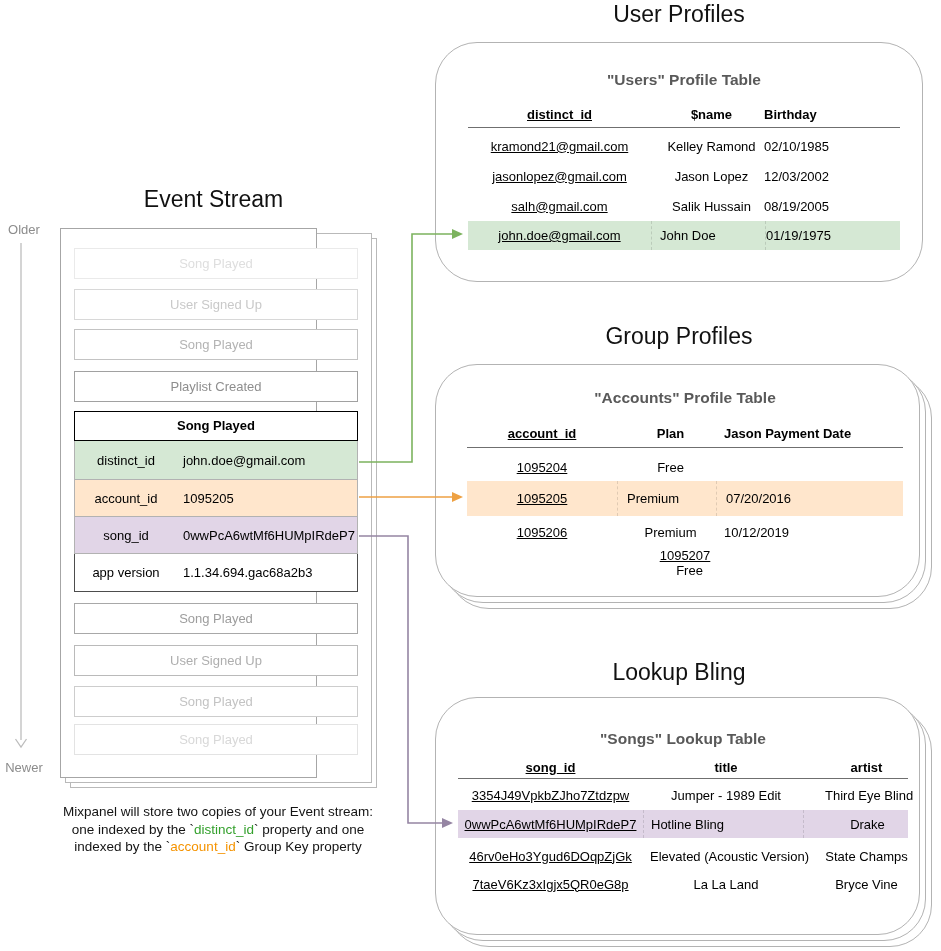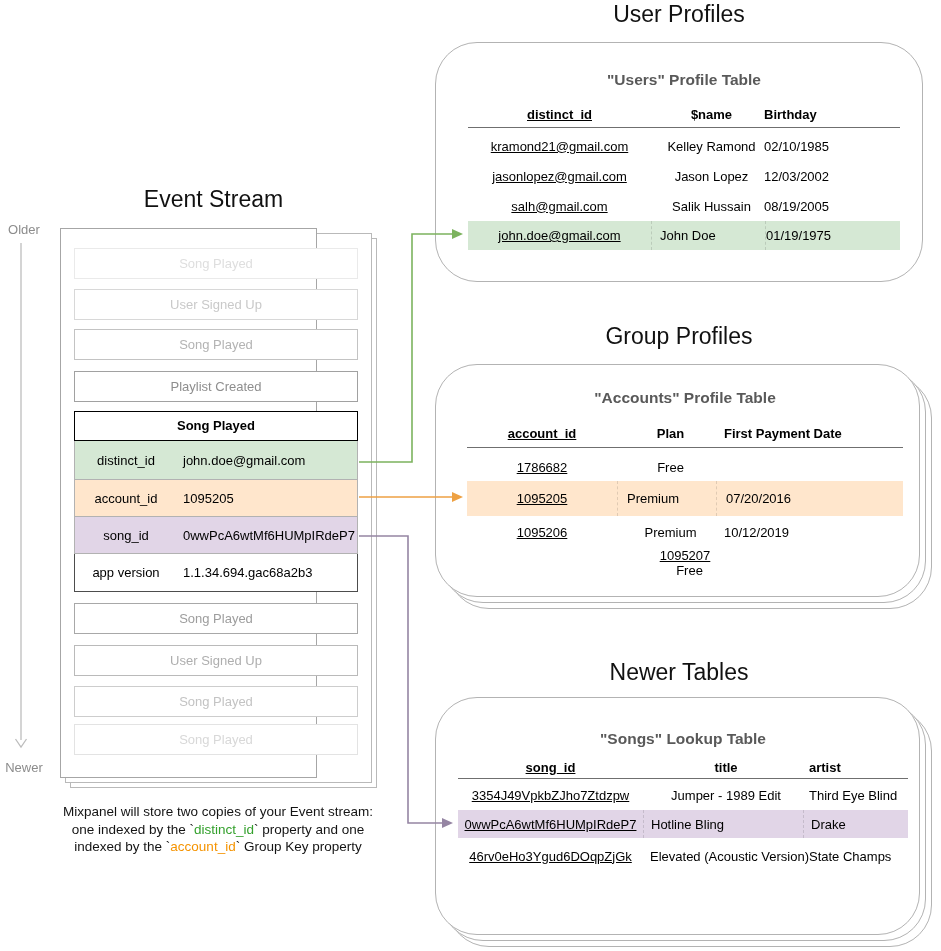--- a/index.html
+++ b/index.html
@@ -67,21 +67,21 @@
   .songs-tbl{left:22px;width:450px;}
   .t-heading{position:absolute;width:100%;text-align:center;font-weight:bold;font-size:15.5px;color:#595959;white-space:nowrap;}
   .t-rule{position:absolute;width:100%;border-top:1.5px solid #6f6f6f;height:0;}
   .t-row{position:absolute;width:100%;display:flex;align-items:center;font-size:13px;height:30px;white-space:nowrap;}
   .t-row.head{font-weight:bold;}
   .c1{text-align:center;flex:none;}
   .c2{text-align:center;flex:none;}
   .c3{text-align:left;flex:1;}
   .users-tbl .c1{width:183px;} .users-tbl .c2{width:105px;margin-left:8px;}
   .accounts-tbl .c1{width:150px;} .accounts-tbl .c2{width:89px;margin-left:9px;} .accounts-tbl .c3{margin-left:9px;}
-  .songs-tbl .c1{width:185px;} .songs-tbl .c2{width:152px;margin-left:7px;} .songs-tbl .c3{margin-left:7px;}
+  .songs-tbl .c1{width:185px;} .songs-tbl .c2{width:152px;margin-left:7px;} .songs-tbl .c3{margin-left:23px;text-align:center;}
   .key{text-decoration:underline;}
   .hl .c1,.hl .c2{border-right:1px dashed rgba(0,0,0,0.12);align-self:stretch;display:flex;align-items:center;justify-content:center;}
   .hl .c2{justify-content:flex-start;}
 
   .users-tbl .t-heading{top:28px;}
   .users-tbl .head{top:58px;height:26px;}
   .users-tbl .t-rule{top:84px;}
   .u-r0{top:88px;} .u-r1{top:118px;} .u-r2{top:148px;} .u-r3{top:178px;height:29px;}
 
   .accounts-tbl .t-heading{top:24px;}
@@ -102,21 +102,21 @@
   #connectors{position:absolute;left:0;top:0;width:941px;height:951px;pointer-events:none;z-index:10;}
 </style>
 </head>
 <body>
 
 <div class="canvas">
 
   <div class="big-title" id="event-title">Event Stream</div>
   <div class="big-title" id="user-title">User Profiles</div>
   <div class="big-title" id="group-title">Group Profiles</div>
-  <div class="big-title" id="lookup-title">Newer Tables</div>
+  <div class="big-title" id="lookup-title">Lookup Bling</div>
 
   <div class="axis-label" id="older-label">Older</div>
   <div class="axis-label" id="newer-label">Newer</div>
 
   <div class="es-stack" id="es-copy2"></div>
   <div class="es-stack" id="es-copy1"></div>
   <div id="event-panel">
     <div class="ev f1 ev-t1">Song Played</div>
     <div class="ev f2 ev-t2">User Signed Up</div>
     <div class="ev f3 ev-t3">Song Played</div>
@@ -179,25 +179,25 @@
   </div>
 
   <div class="round-panel g-stack" id="group-copy2"></div>
   <div class="round-panel g-stack" id="group-copy1"></div>
   <div class="round-panel" id="group-panel">
     <div class="tbl accounts-tbl">
       <div class="t-heading">"Accounts" Profile Table</div>
       <div class="t-row head">
         <span class="c1 key">account_id</span>
         <span class="c2">Plan</span>
-        <span class="c3">First Payment Date</span>
+        <span class="c3">Jason Payment Date</span>
       </div>
       <div class="t-rule"></div>
       <div class="t-row a-r0">
-        <span class="c1 key">1786682</span>
+        <span class="c1 key">1095204</span>
         <span class="c2">Free</span>
         <span class="c3"></span>
       </div>
       <div class="t-row a-r1 hl" style="background-color: rgb(255, 230, 204);">
         <span class="c1 key">1095205</span>
         <span class="c2">Premium</span>
         <span class="c3">07/20/2016</span>
       </div>
       <div class="t-row a-r2">
         <span class="c1 key">1095206</span>
@@ -231,20 +231,25 @@
       <div class="t-row s-r1 hl" style="background-color: rgb(225, 213, 231);">
         <span class="c1 key">0wwPcA6wtMf6HUMpIRdeP7</span>
         <span class="c2">Hotline Bling</span>
         <span class="c3">Drake</span>
       </div>
       <div class="t-row s-r2">
         <span class="c1 key">46rv0eHo3Ygud6DOqpZjGk</span>
         <span class="c2">Elevated (Acoustic Version)</span>
         <span class="c3">State Champs</span>
       </div>
+      <div class="t-row s-r3">
+        <span class="c1 key">7taeV6Kz3xIgjx5QR0eG8p</span>
+        <span class="c2">La La Land</span>
+        <span class="c3">Bryce Vine</span>
+      </div>
     </div>
   </div>
 
   <div class="caption">
     <div>Mixpanel will store two copies of your Event stream:</div>
     <div><span>one indexed by the `</span><span style="color: rgb(51, 160, 44);">distinct_id</span><span>` property and one</span></div>
     <div><span>indexed by the `</span><span style="color: rgb(245, 147, 0);">account_id</span><span>` Group Key property</span></div>
   </div>
 
   <svg id="connectors" viewBox="0 0 941 951" xmlns="http://www.w3.org/2000/svg">

